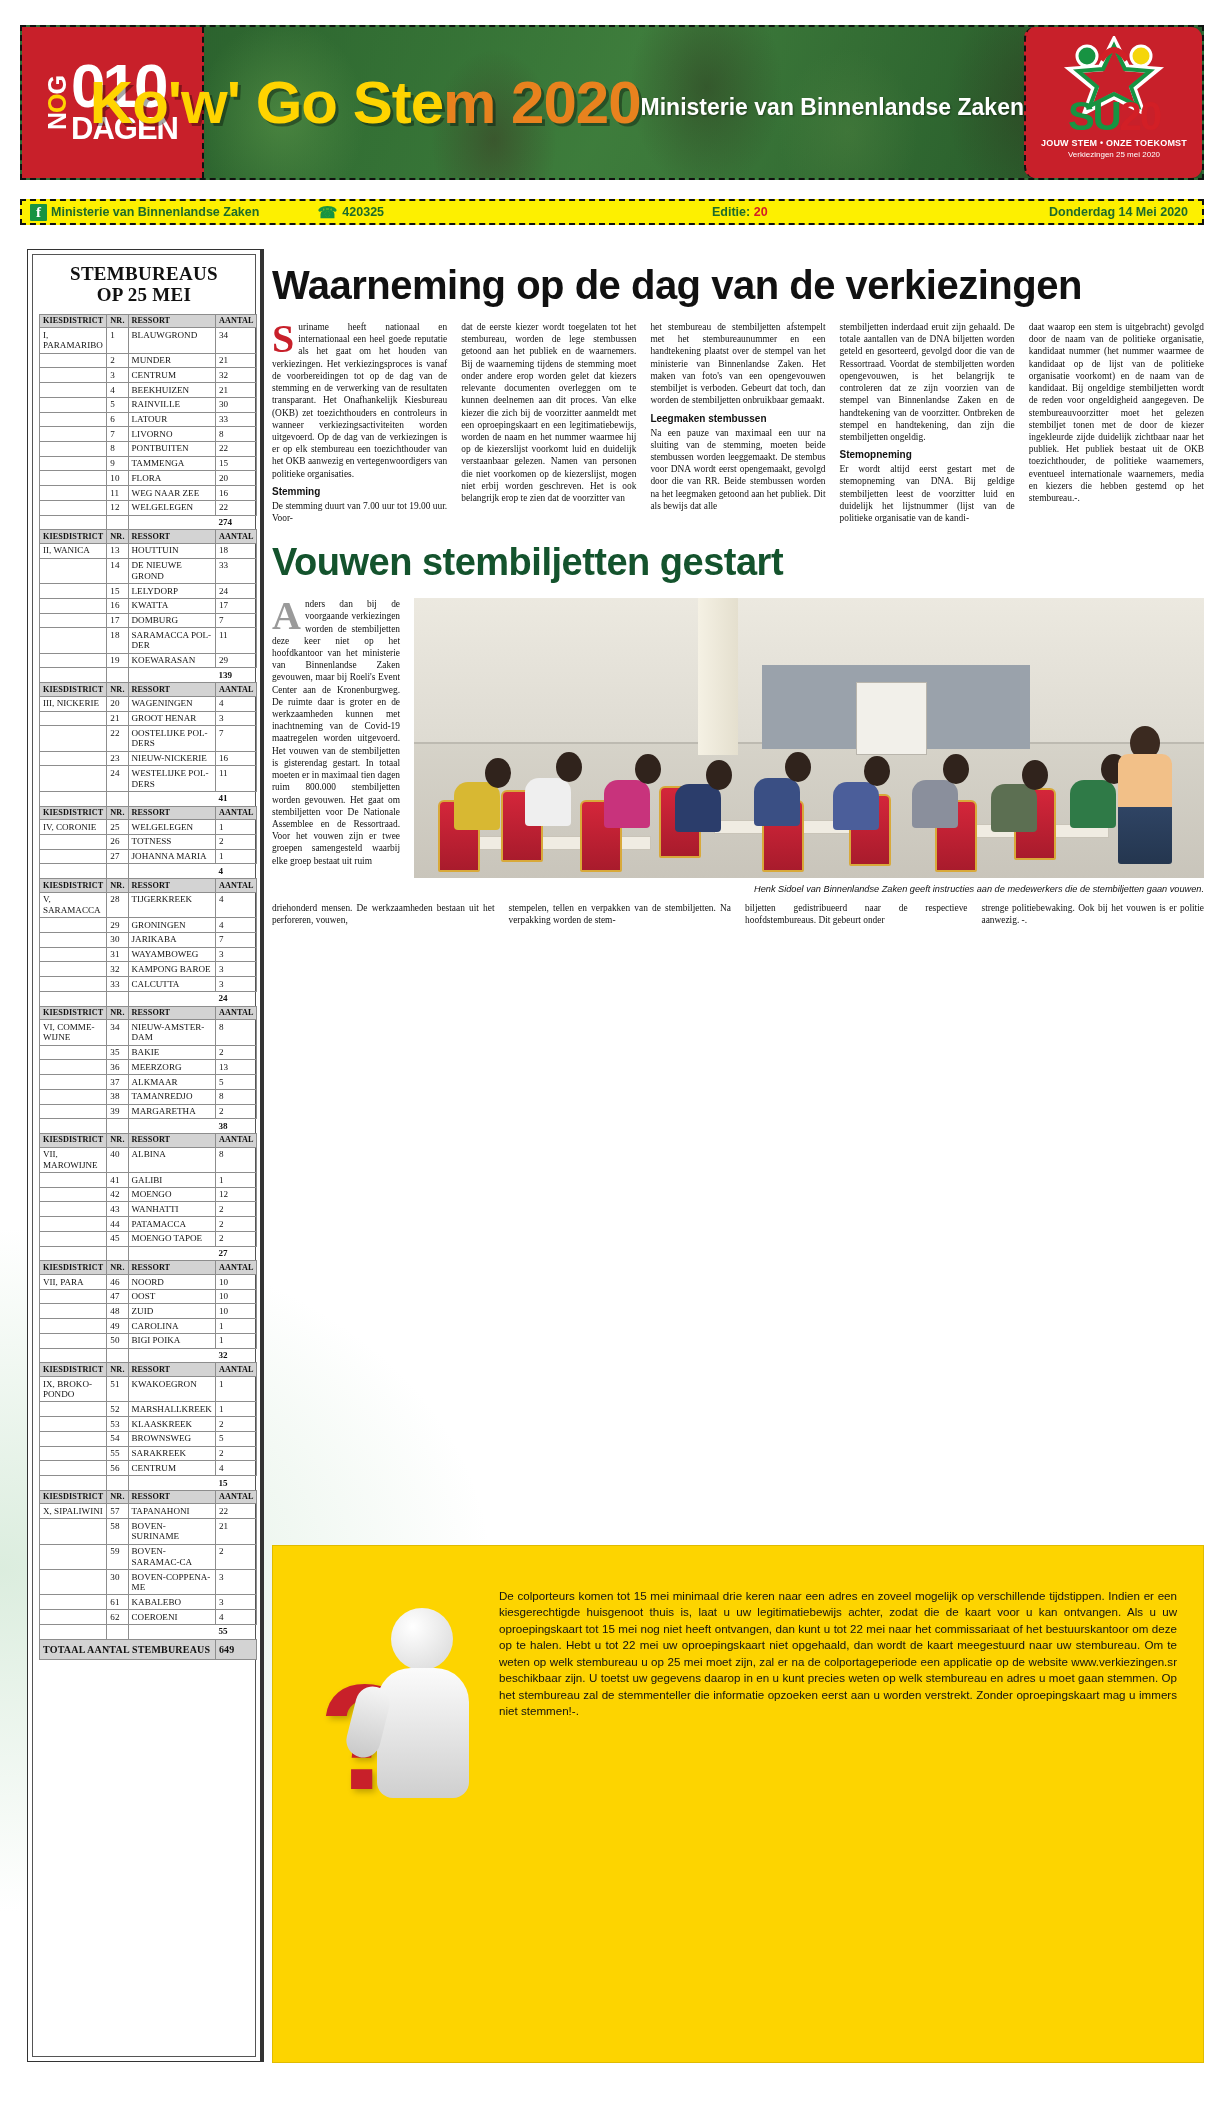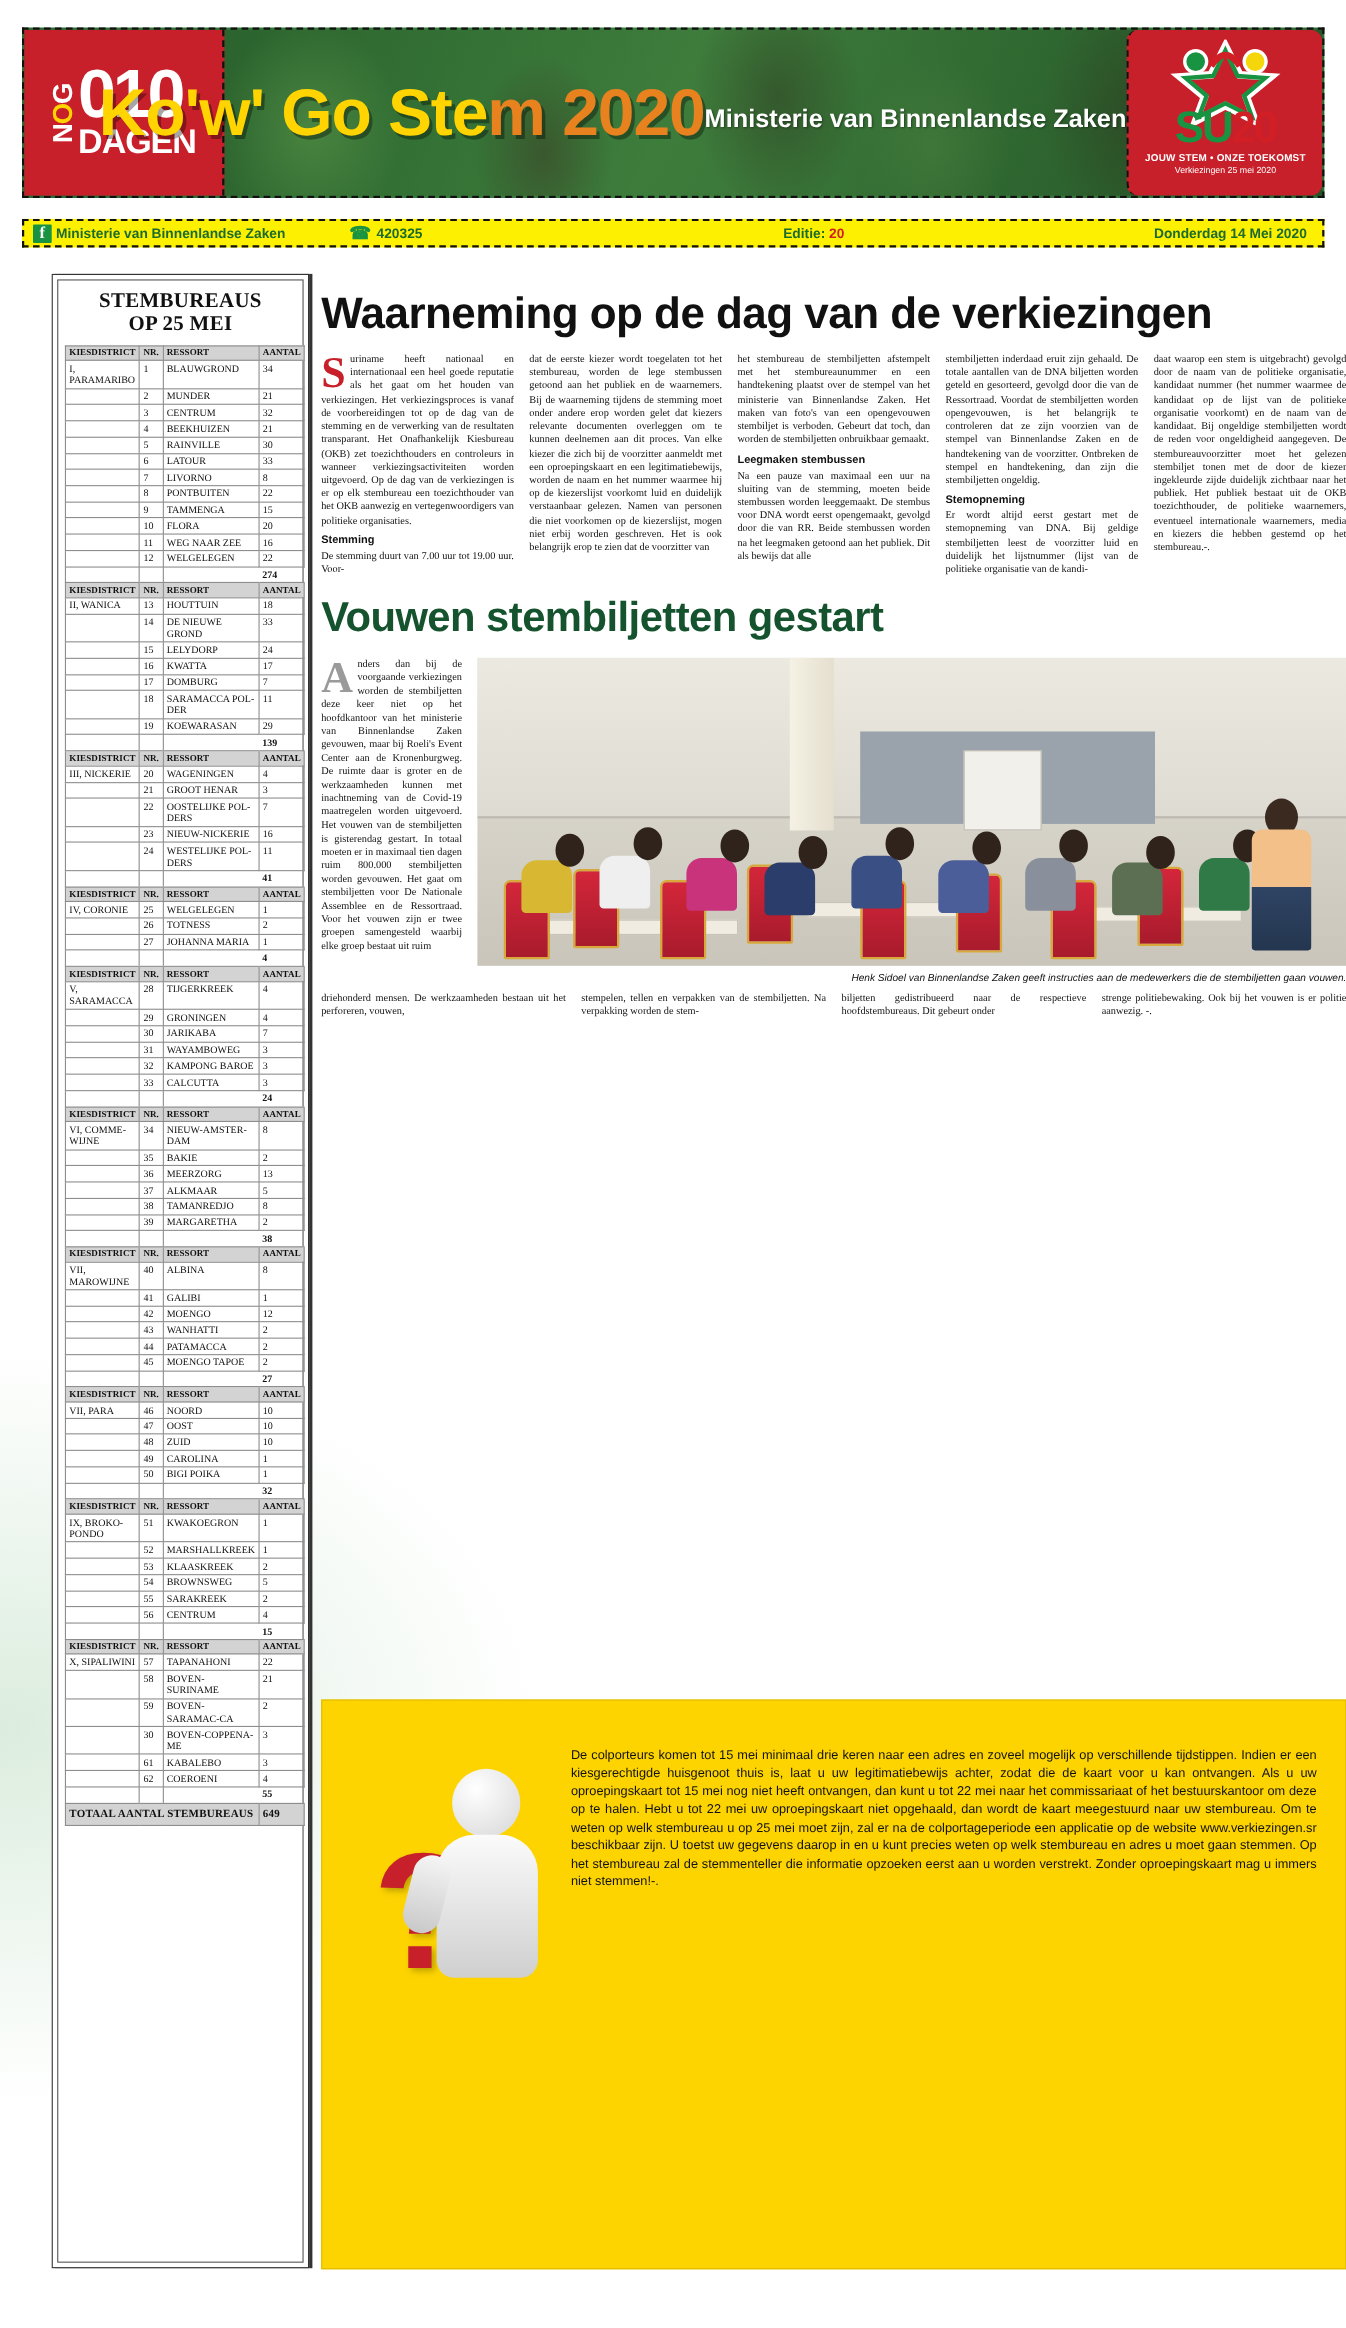--- a/index.html
+++ b/index.html
@@ -360,21 +360,21 @@
     font-family: "Liberation Sans", sans-serif; font-size: 11.6px;
     line-height: 1.42; color: #111; text-align: justify; hyphens: auto;
   }
 
   
   .swoosh {
     position: absolute; left: 0; top: 1180px; width: 560px; height: 780px;
     background: radial-gradient(ellipse at 0% 50%, rgba(190,222,195,.55), transparent 62%);
     pointer-events: none; z-index: 0;
   }
-  .table-panel, .content, .qbox { z-index: 2; margin-left: 20px; }
+  .table-panel, .content, .qbox { z-index: 2; }
 </style>
 </head>
 <body>
 
 <div id="page">
 
   <div class="swoosh"></div>
 
   <div class="masthead">
     <div class="mast-texture"></div>

